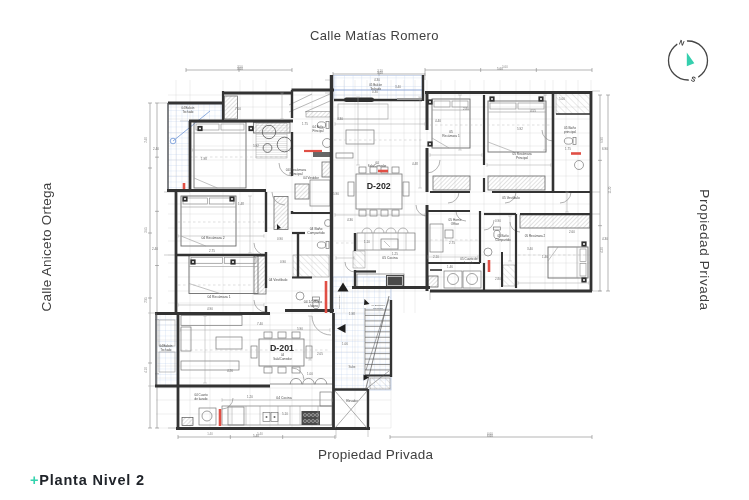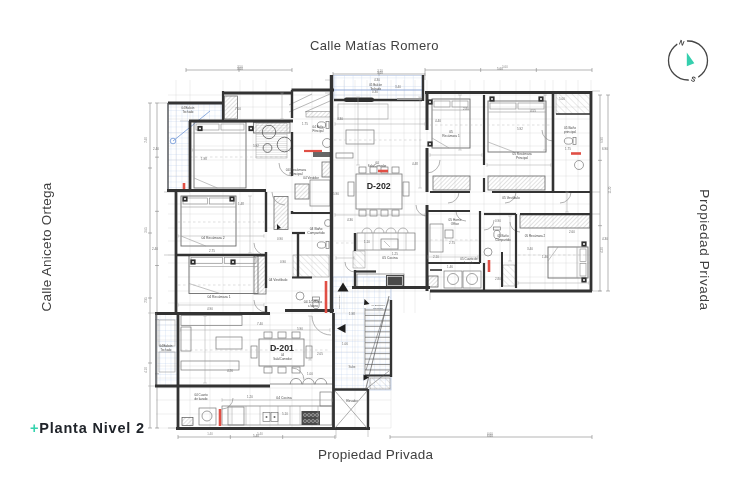--- a/index.html
+++ b/index.html
@@ -1,23 +1,23 @@
 <!DOCTYPE html>
 <html><head><meta charset="utf-8"><style>
 html,body{margin:0;padding:0;background:#fff;width:749px;height:500px;overflow:hidden}
 *{font-family:"Liberation Sans",sans-serif}
 .street{position:absolute;color:#3f3f3f;font-size:13.5px;letter-spacing:0.6px;white-space:nowrap}
 .title{position:absolute;font-size:14.5px;font-weight:bold;color:#20242a;letter-spacing:0.8px;white-space:nowrap}
 .title .plus{color:#35d3ae;font-weight:bold}
 </style></head><body>
-<div class="street" style="left:310px;top:38px;font-size:13px;letter-spacing:0.35px">Calle Matías Romero</div>
+<div class="street" style="left:310px;top:28px;font-size:13px;letter-spacing:0.35px">Calle Matías Romero</div>
 <div class="street" style="left:46px;top:247px;letter-spacing:0.25px;transform:translate(-50%,-50%) rotate(-90deg)">Calle Aniceto Ortega</div>
 <div class="street" style="left:704px;top:250px;transform:translate(-50%,-50%) rotate(90deg)">Propiedad Privada</div>
 <div class="street" style="left:318px;top:447px;letter-spacing:0.25px">Propiedad Privada</div>
-<div class="title" style="left:30px;top:420px"><span class="plus">+</span>Planta Nivel 2</div>
+<div class="title" style="left:30px;top:472px"><span class="plus">+</span>Planta Nivel 2</div>
 <svg width="749" height="500" viewBox="0 0 749 500" style="position:absolute;left:0;top:0">
 <defs>
 <pattern id="bg" width="5.5" height="5.5" patternUnits="userSpaceOnUse">
 <path d="M0 0H5.5M0 0V5.5" stroke="#b4c7e8" stroke-width="0.45" fill="none"></path>
 </pattern>
 <pattern id="hx" width="3" height="3" patternUnits="userSpaceOnUse" patternTransform="rotate(45)">
 <line x1="0" y1="0" x2="0" y2="3" stroke="#9a9a9a" stroke-width="0.6"></line>
 </pattern>
 <pattern id="bg2" width="8.6" height="8.6" patternUnits="userSpaceOnUse">
 <path d="M0 0H8.6M0 0V8.6" stroke="#b4c7e8" stroke-width="0.5" fill="none"></path>

